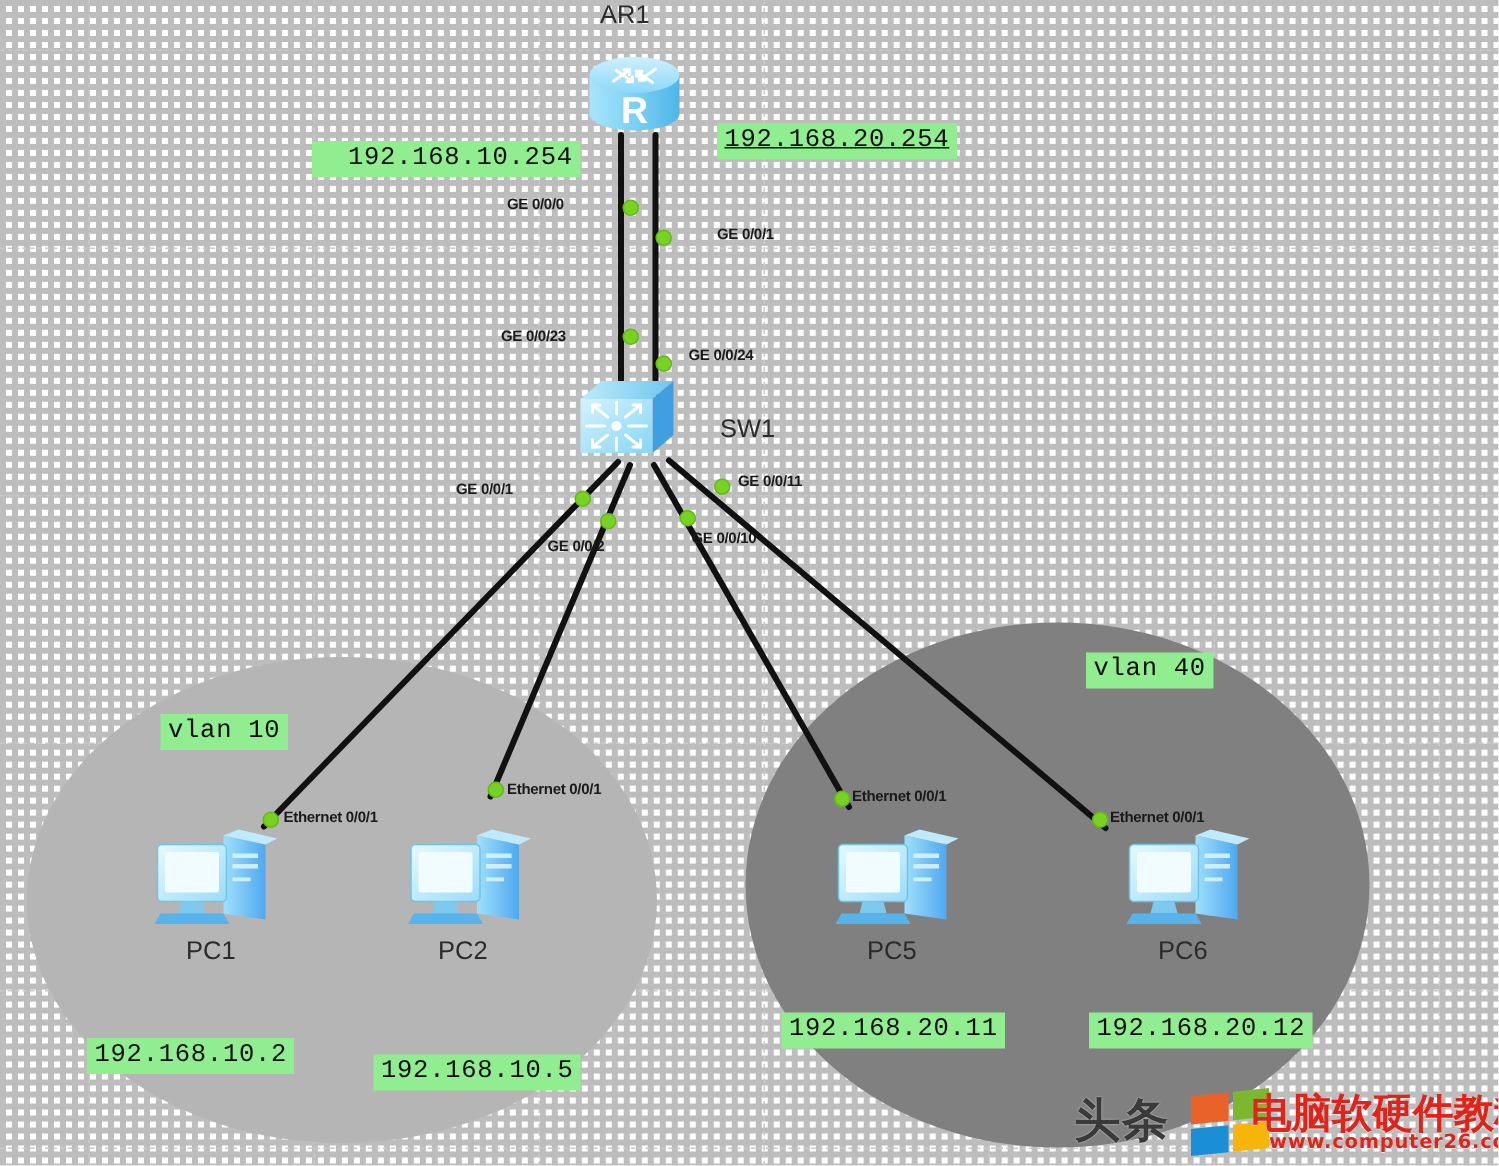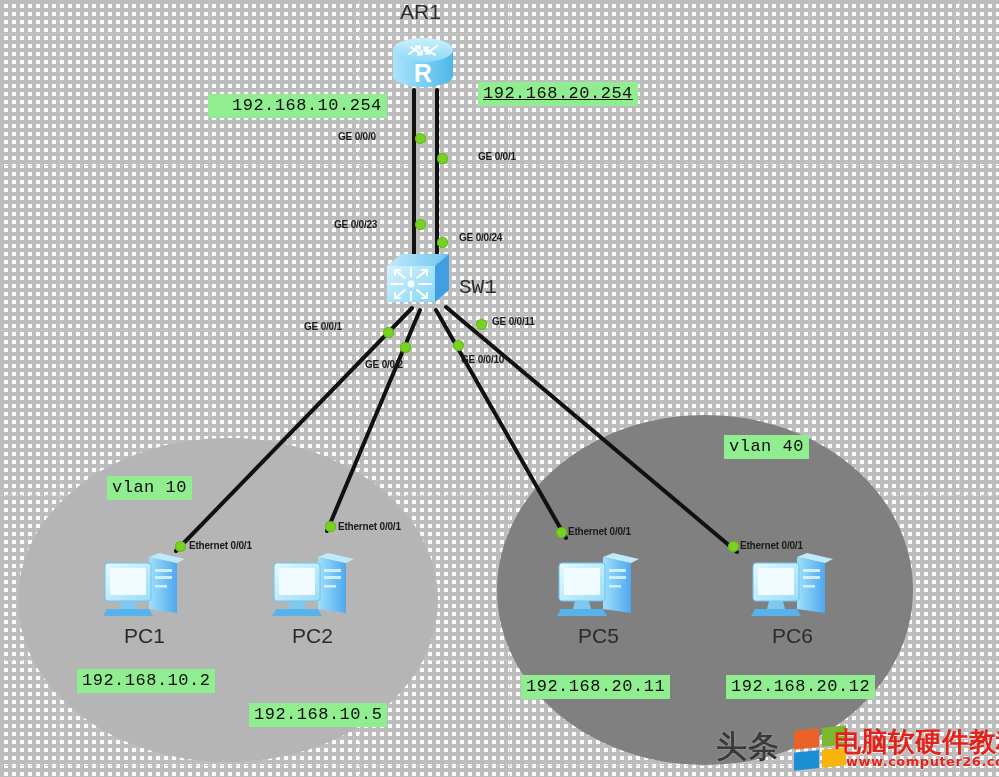--- a/index.html
+++ b/index.html
@@ -19,21 +19,21 @@
   
   .gline-h{position:absolute;left:0;width:999px;height:0;border-top:1px dashed #c9c9c9;}
   .gline-v{position:absolute;top:0;height:777px;width:0;border-left:1px dashed #c9c9c9;}
 
   svg.layer{position:absolute;left:0;top:0;width:999px;height:777px;}
 
   .node{position:absolute;}
   .node-label{
     position:absolute;
     font-family:"Liberation Sans",sans-serif;
-    font-size:21px;color:#2b2b2b;white-space:nowrap;
+    font-size:17px;color:#2b2b2b;white-space:nowrap;
   }
   .port-label{
     position:absolute;
     font-family:"Liberation Sans",sans-serif;
     font-size:10px;color:#1a1a1a;white-space:nowrap;
     font-weight:600;
     letter-spacing:-0.2px;
   }
   .ip-tag{
     position:absolute;
@@ -178,21 +178,21 @@
         <path d="M44 48 L34 40"></path>
           <path d="M44 48 L44 43"></path>
           <path d="M44 48 L39 48"></path>
         <path d="M28 18 L28 26"></path>
           <path d="M28 50 L28 42"></path>
         <path d="M8 34 L20 34"></path>
           <path d="M48 34 L36 34"></path>
       </g>
     </svg>
   </div>
-  <div class="node-label" style="left:459px;top:276px;font-family:Liberation Mono, monospace;">SW1</div>
+  <div class="node-label" style="left:480px;top:276px;">SW1</div>
 
   <div class="node" style="left:97px;top:549px;">
     <svg width="92" height="72" viewBox="0 0 92 72">
       <defs>
         <linearGradient id="pcTower" x1="0" y1="0" x2="1" y2="0">
           <stop offset="0%" stop-color="#9fe0fb"></stop>
             <stop offset="100%" stop-color="#4fa8ef"></stop>
         </linearGradient>
         <linearGradient id="pcMon" x1="0" y1="0" x2="1" y2="1">
           <stop offset="0%" stop-color="#e6f9ff"></stop>
@@ -289,21 +289,21 @@
       <div class="dot" style="left: 453px; top: 340px; background: rgb(118, 211, 33);"></div>
       <div class="dot" style="left: 476px; top: 319px; background: rgb(118, 211, 33);"></div>
       <div class="dot" style="left: 175px; top: 541px; background: rgb(118, 211, 33);"></div>
       <div class="dot" style="left: 325px; top: 521px; background: rgb(118, 211, 33);"></div>
       <div class="dot" style="left: 556px; top: 527px; background: rgb(118, 211, 33);"></div>
       <div class="dot" style="left: 728px; top: 541px; background: rgb(118, 211, 33);"></div>
     </div>
   <div id="tag-layer">
       <div class="ip-tag" style="left: 208px; top: 94px; background: rgb(144, 238, 144); padding-left: 24px;">192.168.10.254</div>
       <div class="ip-tag" style="left: 478px; top: 82px; background: rgb(144, 238, 144); text-decoration: underline;">192.168.20.254</div>
-      <div class="ip-tag" style="left: 58px; top: 669px; background: rgb(144, 238, 144); margin-left: 19px;">192.168.10.2</div>
+      <div class="ip-tag" style="left: 58px; top: 692px; background: rgb(144, 238, 144);">192.168.10.2</div>
       <div class="ip-tag" style="left: 249px; top: 703px; background: rgb(144, 238, 144);">192.168.10.5</div>
       <div class="ip-tag" style="left: 521px; top: 675px; background: rgb(144, 238, 144);">192.168.20.11</div>
       <div class="ip-tag" style="left: 726px; top: 675px; background: rgb(144, 238, 144);">192.168.20.12</div>
       <div class="vlan-tag" style="left: 107px; top: 476px; background: rgb(144, 238, 144);">vlan 10</div>
       <div class="vlan-tag" style="left: 724px; top: 435px; background: rgb(144, 238, 144);">vlan 40</div>
     </div>
 
   <div id="watermark">
     <span class="wm-tt">头条</span>
     <span class="wm-win">

